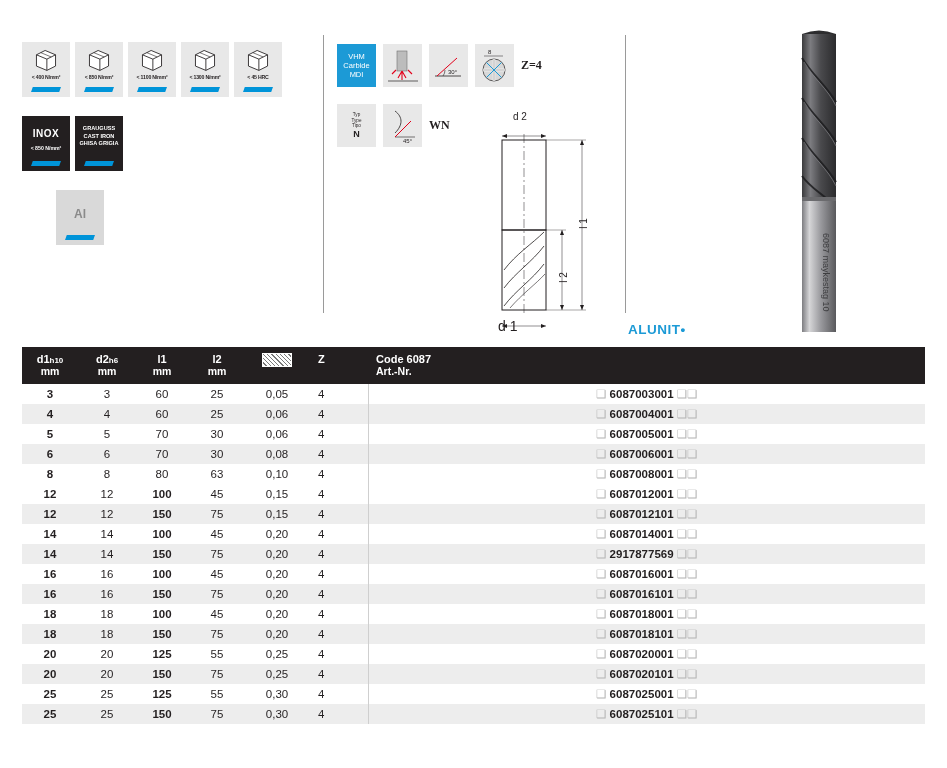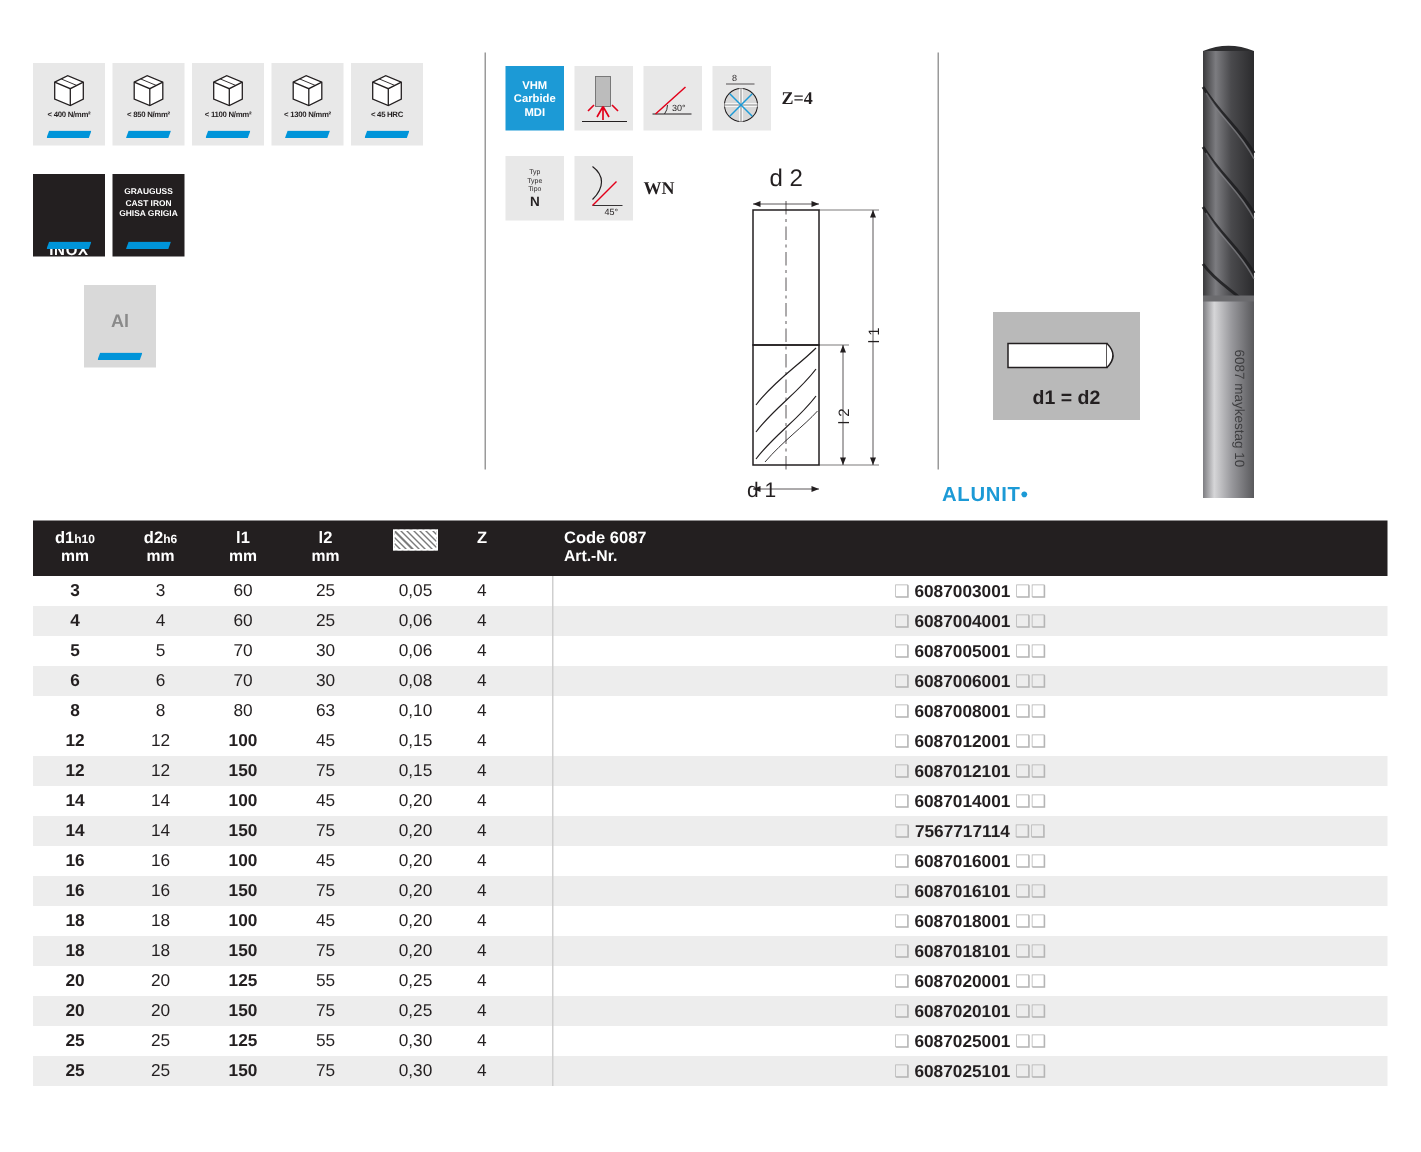--- a/index.html
+++ b/index.html
@@ -48,21 +48,21 @@
     left: 22px; top: 116px;
     display: flex; gap: 5px;
   }
   .dark-badge {
     width: 48px; height: 55px;
     background: #231f20; color: #fff;
     position: relative;
     display: flex; flex-direction: column; align-items: center;
     justify-content: flex-start; padding-top: 12px;
   }
-  .dark-badge .title { font-size: 10px; font-weight: bold; letter-spacing: .5px; margin-top: 34px;}
+  .dark-badge .title { font-size: 10px; font-weight: bold; letter-spacing: .5px;}
   .dark-badge .sub { font-size: 5.2px; font-weight: bold; margin-top: 6px; }
   .dark-badge .bar {
     position:absolute; bottom:5px; left:9px; width:30px;height:5px;
     background:#0094d9;
     clip-path: polygon(6% 0, 100% 0, 94% 100%, 0% 100%);
   }
   .dark-badge.two .l {
     font-size: 5.6px; font-weight: bold; line-height: 7.5px; text-align:center;
   }
 
@@ -86,21 +86,21 @@
   
   .spec-row {
     position: absolute; left: 337px; top: 44px;
     display: flex; align-items: center; gap: 7px;
   }
   .spec-box {
     width: 39px; height: 43px; background: #e8e8e8;
     display:flex; flex-direction:column; align-items:center; justify-content:center;
   }
   .spec-box.blue { background:#1c9ad6; color:#fff; }
-  .spec-box.blue span { font-size: 7.5px; font-weight:bold; line-height:9px; text-align:center;}
+  .spec-box.blue span { font-size: 7.5px; font-weight:normal; line-height:9px; text-align:center;}
   .spec-label { font-size: 12px; font-weight: bold; color:#231f20;font-family:Liberation Serif, serif; }
 
   .spec-row2 {
     position: absolute; left: 337px; top: 104px;
     display: flex; align-items: center; gap: 7px;
   }
   .spec-box .tiny {
     font-size: 4.6px; color:#231f20; line-height:5.4px; text-align:center;
   }
   .spec-box .big-n { font-size: 9px; font-weight:bold; }
@@ -332,33 +332,26 @@
       <path d="M112 10 l-2 5 h4 z" fill="#231f20"></path>
       <path d="M112 180 l-2 -5 h4 z" fill="#231f20"></path>
       <line x1="76" y1="10" x2="116" y2="10" stroke="#231f20" stroke-width=".4"></line>
       <line x1="76" y1="180" x2="116" y2="180" stroke="#231f20" stroke-width=".4"></line>
 
       <line x1="92" y1="100" x2="92" y2="180" stroke="#231f20" stroke-width=".5"></line>
       <path d="M92 100 l-2 5 h4 z" fill="#231f20"></path>
       <path d="M92 180 l-2 -5 h4 z" fill="#231f20"></path>
       <line x1="76" y1="100" x2="96" y2="100" stroke="#231f20" stroke-width=".4"></line>
     </svg>
-    <div style="position:absolute; left:43px; top:-19px; font-size:16px;">d 2</div>
+    <div style="position:absolute; left:43px; top:-19px; font-size:10px;">d 2</div>
     <div style="position:absolute; left:28px; top:188px; font-size:14px;">d 1</div>
     <div style="position:absolute; left:108px; top:88px; font-size:10px; transform:rotate(-90deg);">l 1</div>
     <div style="position:absolute; left:88px; top:142px; font-size:10px; transform:rotate(-90deg);">l 2</div>
   </div>
 
-  <div class="d1d2">
-    <svg width="86" height="28" viewBox="0 0 86 28" style="margin-bottom:6px;">
-      <rect x="4" y="6" width="66" height="16" rx="0" fill="#ffffff" stroke="#231f20" stroke-width="1"></rect>
-      <path d="M70 6 q8 8 0 16" fill="#ffffff" stroke="#231f20" stroke-width="1"></path>
-    </svg>
-    <div class="lbl">d1 = d2</div>
-  </div>
 
   <div class="alunit">
     <span>ALUNIT</span><span class="dot">•</span>
   </div>
 
   <div class="tool">
     <svg width="90" height="310" viewBox="0 0 90 310">
       <defs>
         <linearGradient id="gcut" x1="0" y1="0" x2="1" y2="0">
           <stop offset="0%" stop-color="#3a3a3c"></stop>
@@ -501,21 +494,21 @@
           <td class="c6" style="text-align:left;padding-left:10px;">4</td>
           <td class="code col-sep"><span class="box">❑</span> <span class="num">6087014001</span> <span class="suffix">❑❑</span></td>
         </tr>
         <tr class="alt">
           <td class="c1">14</td>
           <td class="c2">14</td>
           <td class="c3 bold">150</td>
           <td class="c4">75</td>
           <td class="c5">0,20</td>
           <td class="c6" style="text-align:left;padding-left:10px;">4</td>
-          <td class="code col-sep"><span class="box">❑</span> <span class="num">7567717114</span> <span class="suffix">❑❑</span></td>
+          <td class="code col-sep"><span class="box">❑</span> <span class="num">2917877569</span> <span class="suffix">❑❑</span></td>
         </tr>
         <tr class="white">
           <td class="c1">16</td>
           <td class="c2">16</td>
           <td class="c3 bold">100</td>
           <td class="c4">45</td>
           <td class="c5">0,20</td>
           <td class="c6" style="text-align:left;padding-left:10px;">4</td>
           <td class="code col-sep"><span class="box">❑</span> <span class="num">6087016001</span> <span class="suffix">❑❑</span></td>
         </tr>

